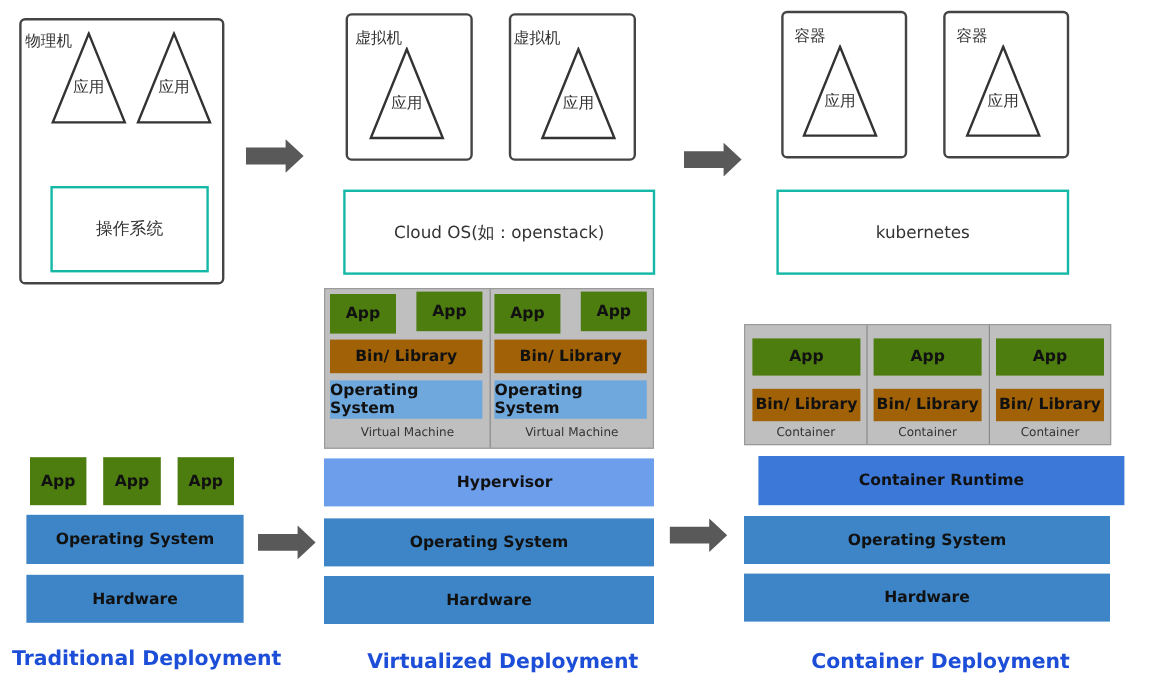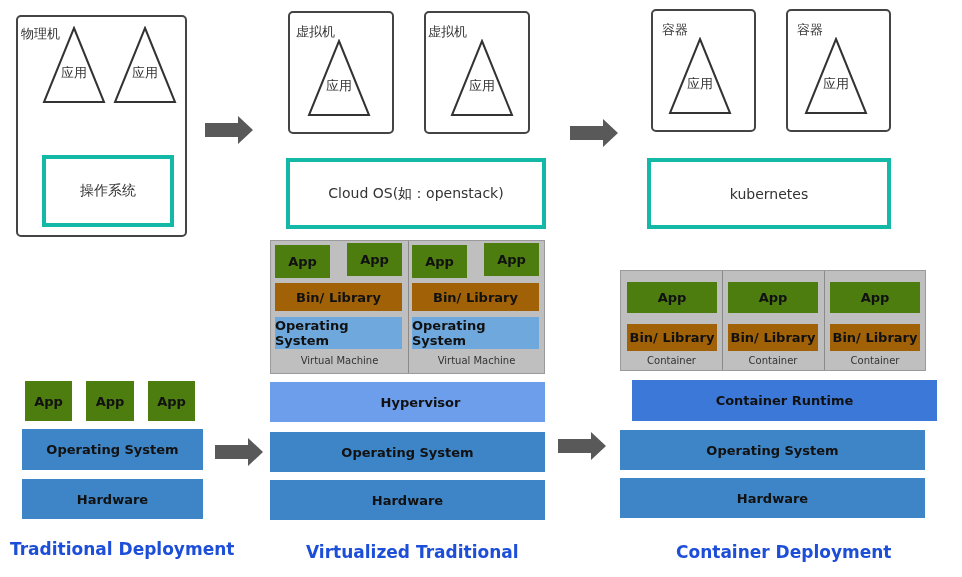--- a/index.html
+++ b/index.html
@@ -1,19 +1,19 @@
 <!DOCTYPE html>
 <html><head>
 <meta charset="utf-8">
 <style>
   html,body{margin:0;padding:0;background:#fff;}
   body{width:962px;height:577px;position:relative;overflow:hidden;font-family:"DejaVu Sans","Liberation Sans",sans-serif;}
   .abs{position:absolute;box-sizing:border-box;}
   .frame{border:2px solid #444;border-radius:5px;background:#fff;}
-  .rect{border:4px solid #14b8a6;background:#fff;display:flex;align-items:center;justify-content:center;font-size:14px;color:#333;text-align:center;}
+  .rect{border:2px solid #14b8a6;background:#fff;display:flex;align-items:center;justify-content:center;font-size:14px;color:#333;text-align:center;}
   .zh-label{font-size:13px;color:#333;}
   .tri{position:absolute;}
   .tri svg{display:block;}
   .tri .t{position:absolute;left:0;right:0;text-align:center;font-size:13px;color:#333;}
   .arrow{position:absolute;}
   .gray-box{background:#bfbfbf;border:1px solid #9a9a9a;}
   .cell-sep{position:absolute;top:0;bottom:0;width:1px;background:#8a8a8a;}
   .blk{position:absolute;display:flex;align-items:center;justify-content:center;font-family:"DejaVu Sans","Liberation Sans",sans-serif;font-weight:bold;color:#111;box-sizing:border-box;}
   .app{background:#4d7c0f;font-size:13px;}
   .lib{background:#a16207;font-size:13px;}
@@ -114,21 +114,21 @@
 
   <div class="blk app" style="left:141px;top:4px;width:55px;height:33px;">App</div>
   <div class="blk app" style="left:213px;top:2px;width:55px;height:33px;">App</div>
   <div class="blk lib" style="left:141px;top:42px;width:127px;height:28px;">Bin/ Library</div>
   <div class="blk os-in" style="left:141px;top:76px;width:127px;height:32px;">Operating System</div>
   <div class="cap" style="left:137px;width:137px;top:114px;">Virtual Machine</div>
 </div>
 <div class="blk hyper" style="left:270px;top:382px;width:275px;height:40px;">Hypervisor</div>
 <div class="blk base" style="left:270px;top:432px;width:275px;height:40px;">Operating System</div>
 <div class="blk base" style="left:270px;top:480px;width:275px;height:40px;">Hardware</div>
-<div class="title" style="left:306px;top:542px;">Virtualized Traditional</div>
+<div class="title" style="left:306px;top:542px;">Virtualized Deployment</div>
 
 <svg class="arrow" style="left:558px;top:432px;" width="50" height="28">
     <polygon points="0,7 33,7 33,0 48,14 33,28 33,21 0,21" fill="#595959"></polygon>
   </svg>
 
 <div class="abs gray-box" style="left:620px;top:270px;width:306px;height:101px;">
   <div class="cell-sep" style="left:101px;"></div>
   <div class="cell-sep" style="left:203px;"></div>
 
   <div class="blk app" style="left:6px;top:11px;width:90px;height:31px;">App</div>

